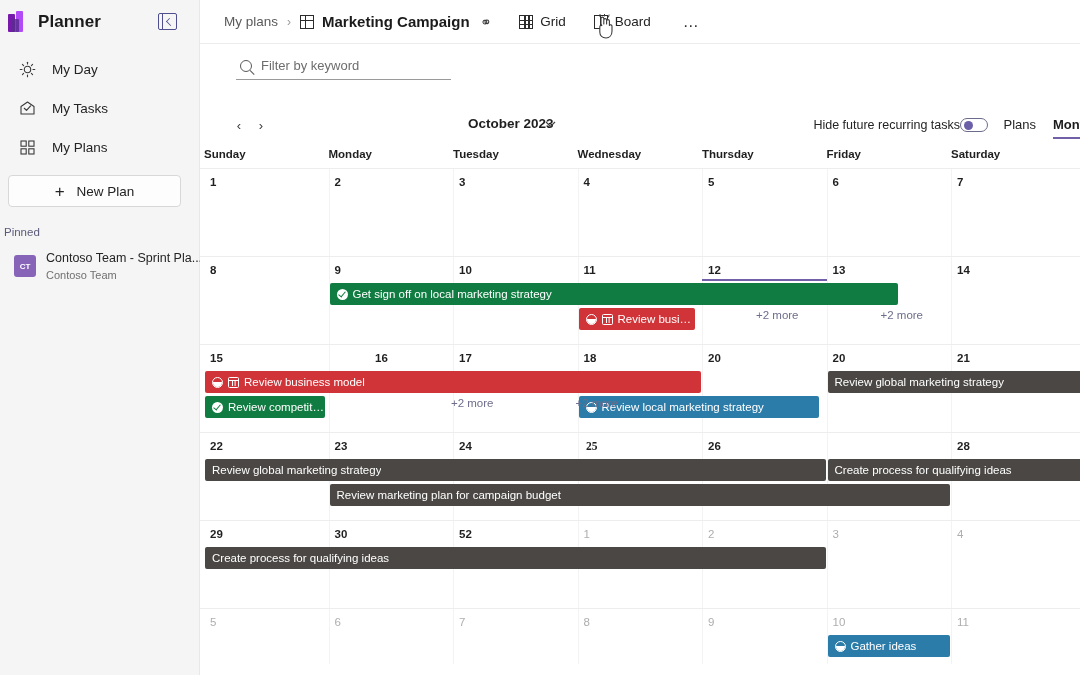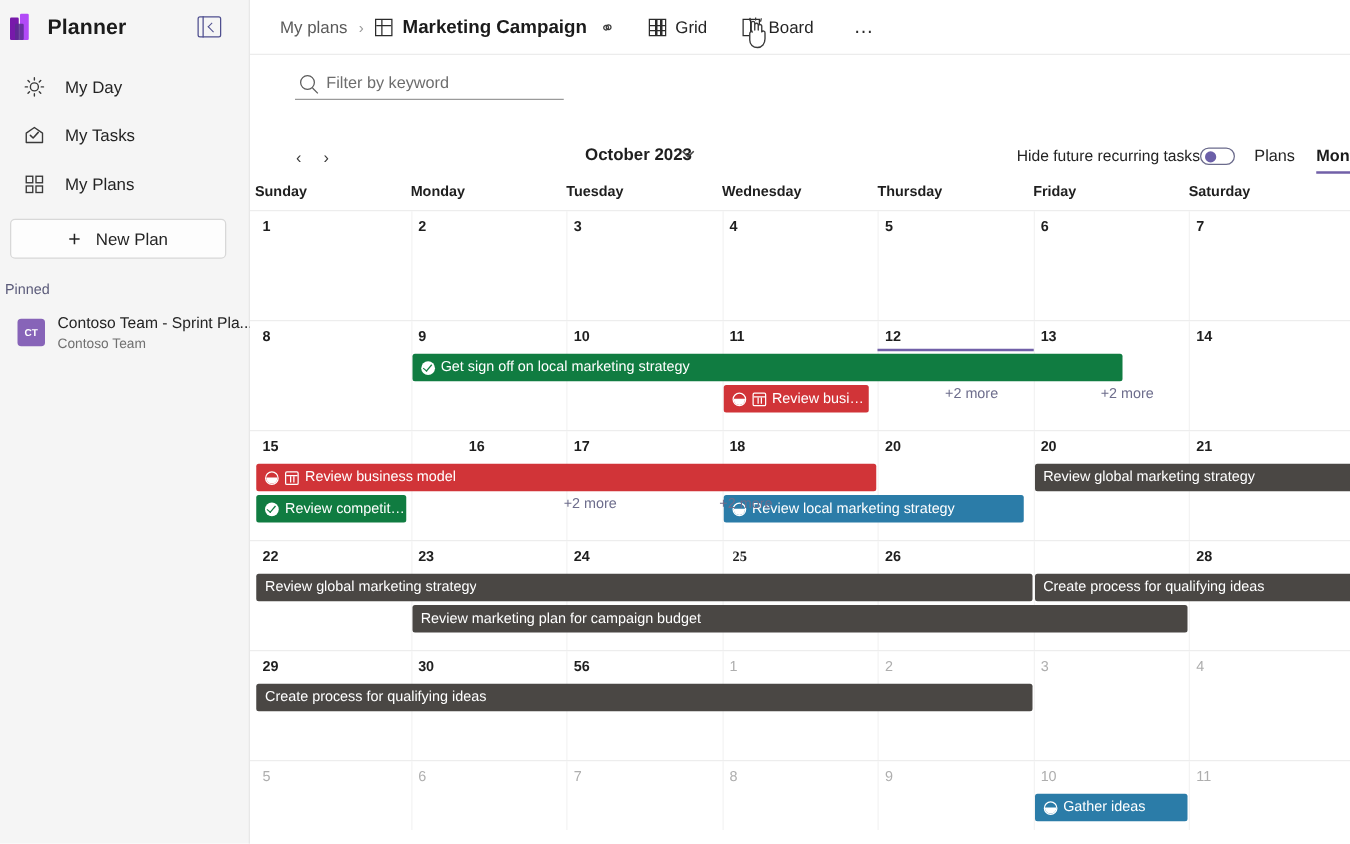--- a/index.html
+++ b/index.html
@@ -393,21 +393,21 @@
       </div>
       <div class="wk">
         <div class="col-div" style="left: 128.5px;"></div>
         <div class="col-div" style="left: 253px;"></div>
         <div class="col-div" style="left: 377.5px;"></div>
         <div class="col-div" style="left: 502px;"></div>
         <div class="col-div" style="left: 626.5px;"></div>
         <div class="col-div" style="left: 751px;"></div>
         <div class="daynum" style="left: 10px;">29</div>
         <div class="daynum" style="left: 134.5px;">30</div>
-        <div class="daynum" style="left: 259px;">56</div>
+        <div class="daynum" style="left: 259px;">52</div>
         <div class="daynum dim" style="left: 383.5px;">1</div>
         <div class="daynum dim" style="left: 508px;">2</div>
         <div class="daynum dim" style="left: 632.5px;">3</div>
         <div class="daynum dim" style="left: 757px;">4</div>
         <div class="task" style="background: rgb(74, 71, 68); left: 5px; width: 620.5px; top: 26px;">
           <span class="lbl">Create process for qualifying ideas</span>
         </div>
       </div>
       <div class="wk last">
         <div class="col-div" style="left: 128.5px;"></div>

